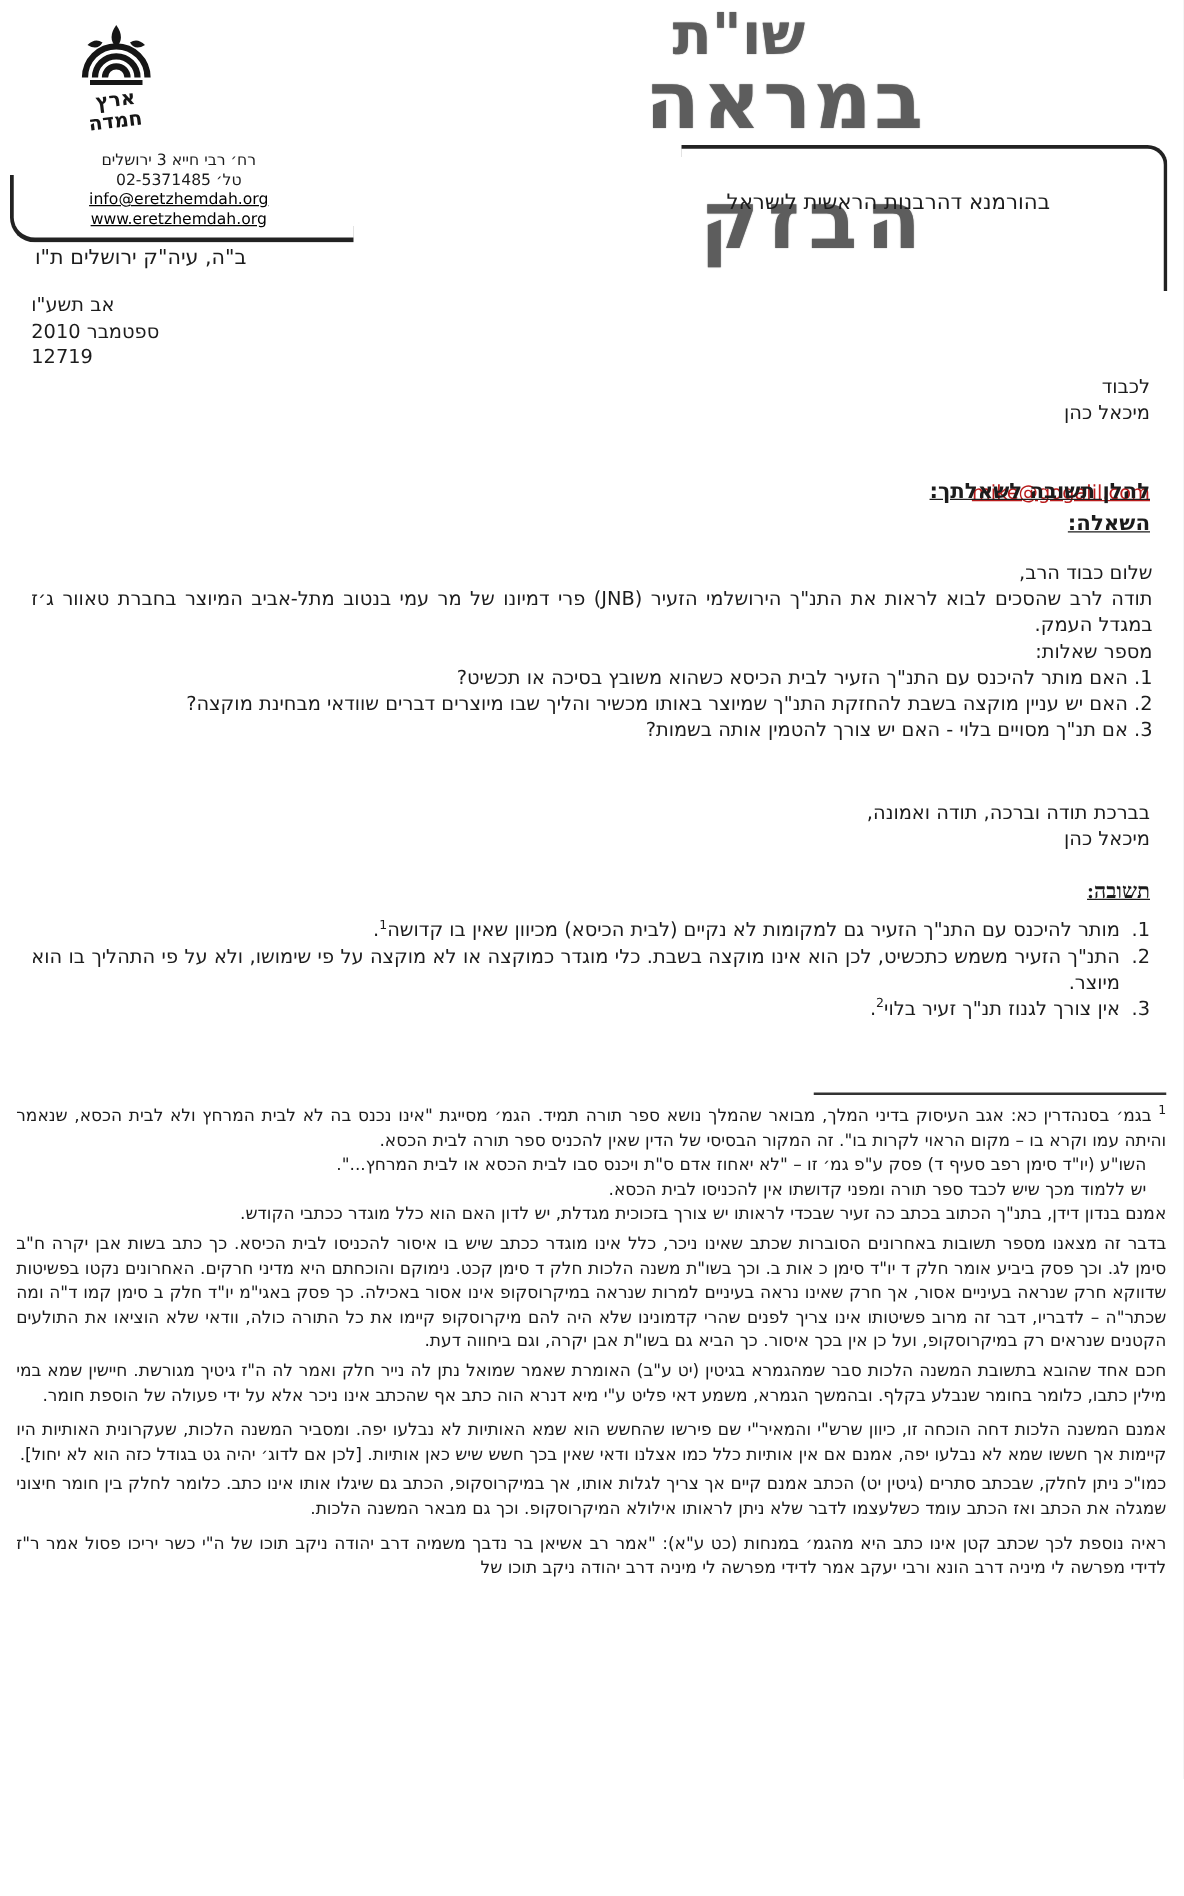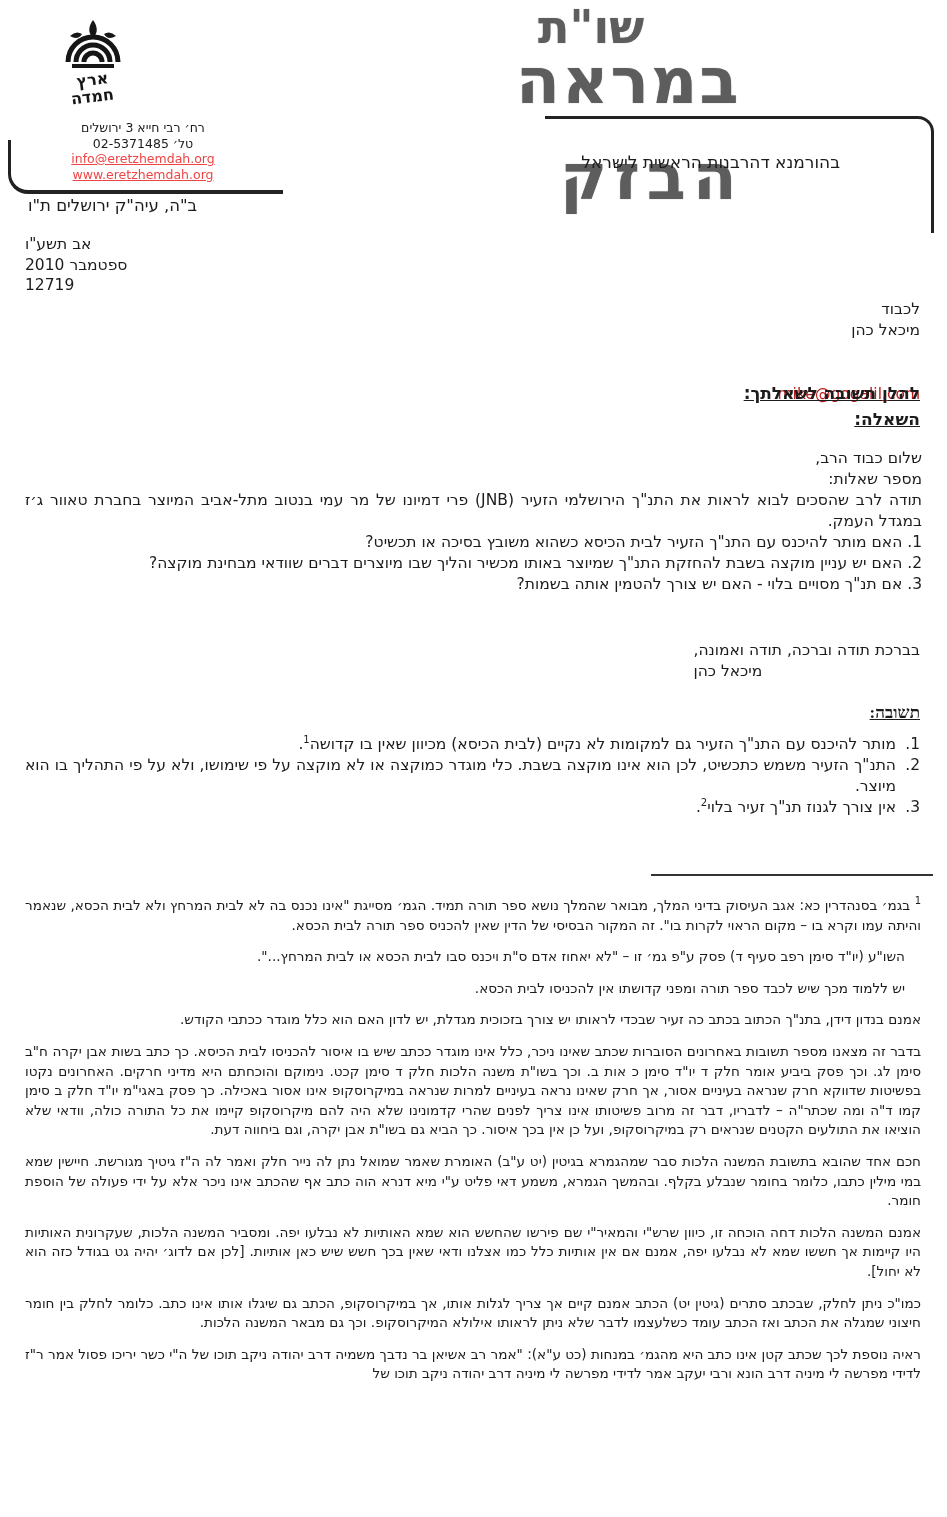--- a/index.html
+++ b/index.html
@@ -12,21 +12,21 @@
     color:#1c1c1c;
     direction:rtl;
     overflow:hidden;
   }
   
   .logo{position:absolute;left:56px;top:18px;width:74px;height:100px;}
   .addr{
     position:absolute;left:28px;top:120px;width:230px;
     font-size:12.5px;line-height:15.5px;text-align:center;direction:rtl;
   }
-  .addr a{color:#ef4444;text-decoration:underline;direction:ltr;display:inline-block;cursor:pointer;}
+  .addr a{color:#000000;text-decoration:underline;direction:ltr;display:inline-block;cursor:pointer;}
   .bracket-left{
     position:absolute;left:8px;top:140px;width:272px;height:50px;
     border-left:3px solid #222;border-bottom:4px solid #222;
     border-bottom-left-radius:20px;
   }
   .besiyata{position:absolute;left:28px;top:196px;font-size:16.5px;white-space:nowrap;}
   .t-big{position:absolute;font-weight:bold;color:#5d5d5d;white-space:nowrap;
          text-shadow:0 0 1px #8a8a8a;}
   .t1{left:538px;top:0px;font-size:46px;}
   .t2{left:516px;top:44px;font-size:64px;letter-spacing:2px;}
@@ -43,32 +43,32 @@
   .dateblock{position:absolute;left:25px;top:234px;font-size:15.5px;line-height:20.5px;text-align:left;}
   .recipient{position:absolute;right:27px;top:299px;font-size:15.5px;line-height:20.5px;text-align:right;}
   .recipient a{color:#b91c1c;text-decoration:underline;direction:ltr;display:inline-block;cursor:pointer;margin-top:44px;}
   
   .headings{position:absolute;right:27px;top:383px;}
   .h-ul{font-size:17px;font-weight:bold;text-decoration:underline;margin:0 0 6px 0;}
   
   .qblock{position:absolute;right:25px;top:448px;width:897px;
           font-size:15.5px;line-height:21px;text-align:justify;}
   .qblock p{margin:0;}
-  .closing{position:absolute;right:27px;top:640px;font-size:15.5px;line-height:21px;text-align:left;}
+  .closing{position:absolute;right:27px;top:640px;font-size:15.5px;line-height:21px;text-align:right;}
   .ans-heading{position:absolute;right:27px;top:703px;font-size:17px;font-weight:bold;text-decoration:underline;font-family:Liberation Serif, serif;}
   .ablock{position:absolute;right:25px;top:734px;width:897px;
           font-size:15.5px;line-height:21px;text-align:justify;}
   .ans-item{position:relative;padding-right:26px;margin:0;}
   .ans-num{position:absolute;right:2px;top:0;}
   sup{font-size:10px;line-height:0;}
   
   .fn-sep{position:absolute;top:874px;right:14px;width:282px;border-top:2px solid #333;}
   .fnblock{position:absolute;right:14px;top:884px;width:920px;
            font-size:13.6px;line-height:19.6px;text-align:justify;}
-  .fnblock p{margin:12px;}
+  .fnblock p{margin:0;}
   .fnblock p.indent{text-indent:16px;}
   .fnblock p.gap4{margin-top:4px;}
   .fnblock p.gap8{margin-top:8px;}
 </style>
 </head>
 <body>
 
 <div class="page">
 
   <div class="logo">
@@ -116,22 +116,22 @@
     <div><a>mike@gogalil.com</a></div>
   </div>
 
   <div class="headings">
     <div class="h-ul">להלן תשובה לשאלתך:</div>
     <div class="h-ul">השאלה:</div>
   </div>
 
   <div class="qblock">
     <p>שלום כבוד הרב,</p>
+    <p>תודה לרב שהסכים לבוא לראות את התנ"ך הירושלמי הזעיר (JNB) פרי דמיונו של מר עמי בנטוב מתל-אביב המיוצר בחברת טאוור ג׳ז במגדל העמק.</p>
     <p>מספר שאלות:</p>
-    <p>תודה לרב שהסכים לבוא לראות את התנ"ך הירושלמי הזעיר (JNB) פרי דמיונו של מר עמי בנטוב מתל-אביב המיוצר בחברת טאוור ג׳ז במגדל העמק.</p>
     <p>1. האם מותר להיכנס עם התנ"ך הזעיר לבית הכיסא כשהוא משובץ בסיכה או תכשיט?</p>
     <p>2. האם יש עניין מוקצה בשבת להחזקת התנ"ך שמיוצר באותו מכשיר והליך שבו מיוצרים דברים שוודאי מבחינת מוקצה?</p>
     <p>3. אם תנ"ך מסויים בלוי - האם יש צורך להטמין אותה בשמות?</p>
   </div>
 
   <div class="closing">
     <div>בברכת תודה וברכה, תודה ואמונה,</div>
     <div>מיכאל כהן</div>
   </div>
 

